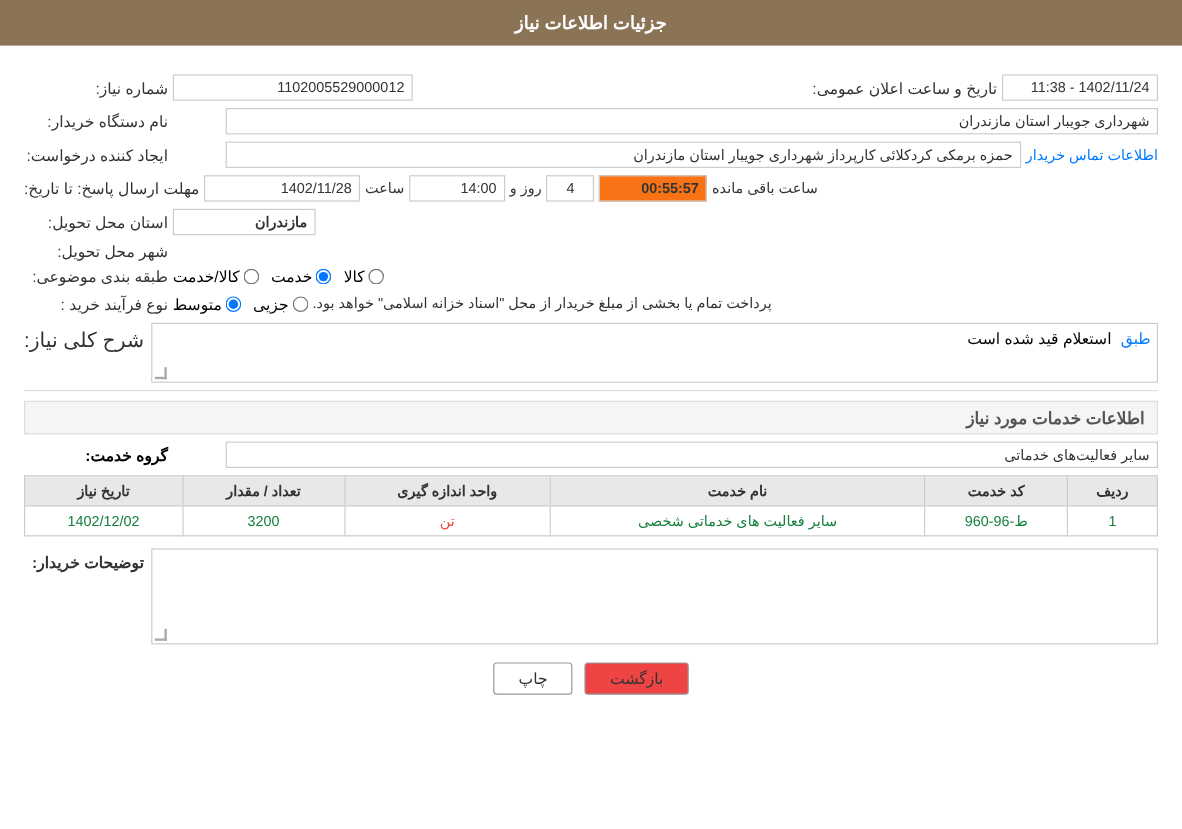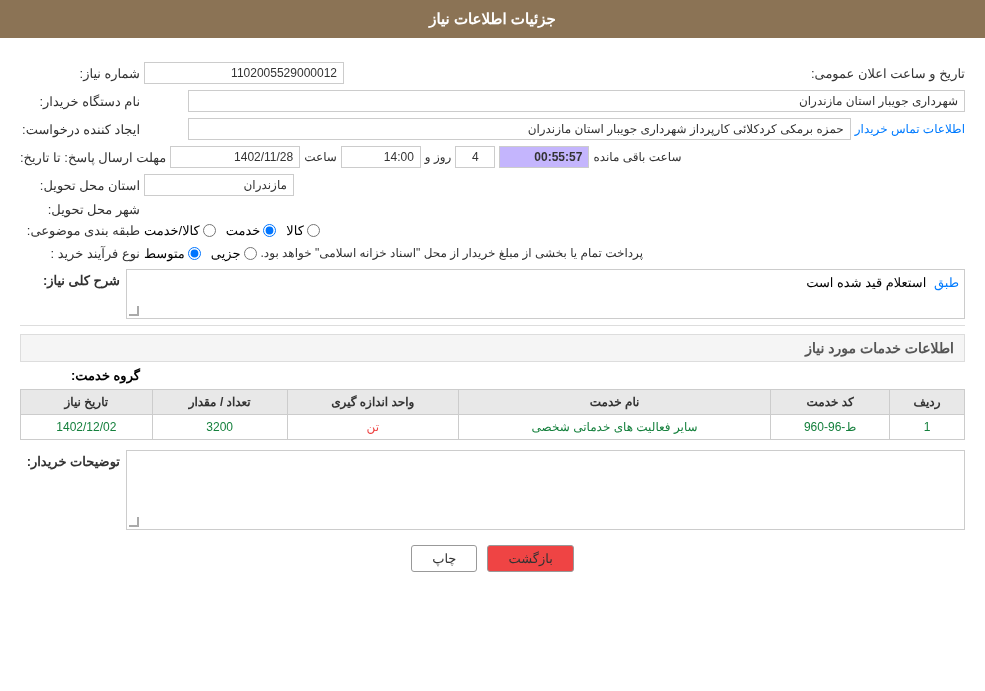--- a/index.html
+++ b/index.html
@@ -58,21 +58,22 @@
       color: #333;
     }
     .field-wide {
       flex: 1;
       margin-left: 44px;
     }
     .field-fixed {
       width: 200px;
     }
     .field-medium {
-      width: 150px;
+      width: 119px;
+      font-weight: bold;
     }
     .date-field {
       width: 130px;
     }
     .link-text {
       color: #007bff;
       cursor: pointer;
       font-size: 12px;
     }
     .inline-label {
@@ -82,21 +83,21 @@
     }
     .time-field {
       width: 80px;
     }
     .days-field {
       width: 40px;
       text-align: center;
     }
     .countdown-field {
       width: 90px;
-      background: #c4b5fd;
+      background: #f97316;
       font-weight: bold;
     }
     .radio-group {
       display: flex;
       align-items: center;
       flex-direction: row-reverse;
       gap: 10px;
     }
     .radio-item {
       display: flex;
@@ -168,23 +169,23 @@
     }
     .sharh-row {
       display: flex;
       align-items: flex-start;
       flex-direction: row-reverse;
       gap: 6px;
       margin-bottom: 6px;
     }
     .sharh-label {
       min-width: 100px;
-      font-weight: bold;
-      color: #333;
-      font-size: 13px;
+      font-weight: normal;
+      color: #333;
+      font-size: 17px;
       padding-top: 4px;
     }
     .desc-label {
       min-width: 100px;
       font-weight: bold;
       color: #333;
       font-size: 13px;
       padding-top: 4px;
     }
     .row-label-bold {
@@ -208,20 +209,21 @@
     <span>جزئیات اطلاعات نیاز</span>
   </div>
 
   <div class="main-content">
 
     <div class="form-row">
       <span class="label">شماره نیاز:</span>
       <div class="field-value field-fixed">1102005529000012</div>
       <div style="flex:1"></div>
       <span class="label">تاریخ و ساعت اعلان عمومی:</span>
+      <div class="field-value date-field">1402/11/24 - 11:38</div>
     </div>
 
     <div class="form-row">
       <span class="label">نام دستگاه خریدار:</span>
       <div class="field-value field-wide">شهرداری جویبار استان مازندران</div>
     </div>
 
     <div class="form-row">
       <span class="label">ایجاد کننده درخواست:</span>
       <div class="field-value field-wide">حمزه برمکی کردکلائی کارپرداز شهرداری جویبار استان مازندران</div>
@@ -289,20 +291,21 @@
         <div class="resize-indicator"></div>
       </div>
     </div>
 
     <hr class="divider">
 
     <div class="section-title">اطلاعات خدمات مورد نیاز</div>
 
     <div class="form-row">
       <span class="row-label-bold">گروه خدمت:</span>
+      <div class="field-value field-wide">سایر فعالیت‌های خدماتی</div>
     </div>
 
     <table class="services-table">
       <thead>
         <tr>
           <th>ردیف</th>
           <th>کد خدمت</th>
           <th>نام خدمت</th>
           <th>واحد اندازه گیری</th>
           <th>تعداد / مقدار</th>

